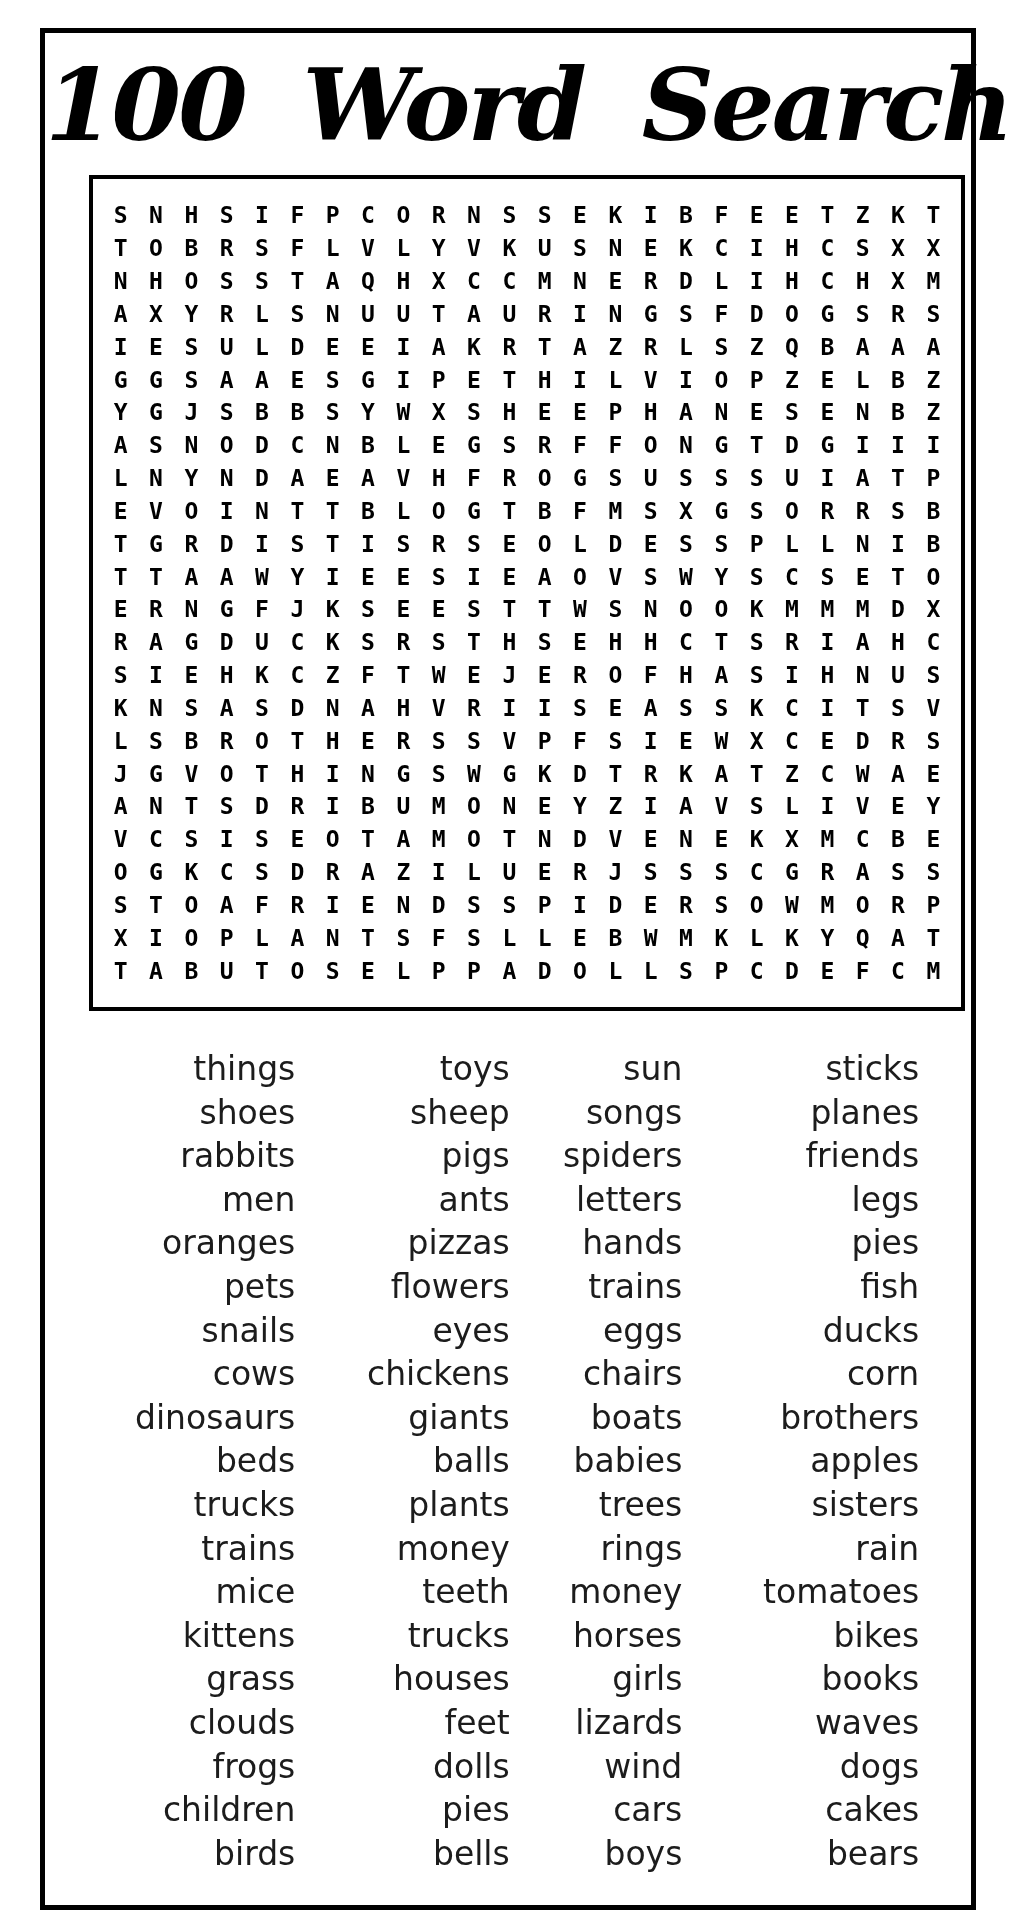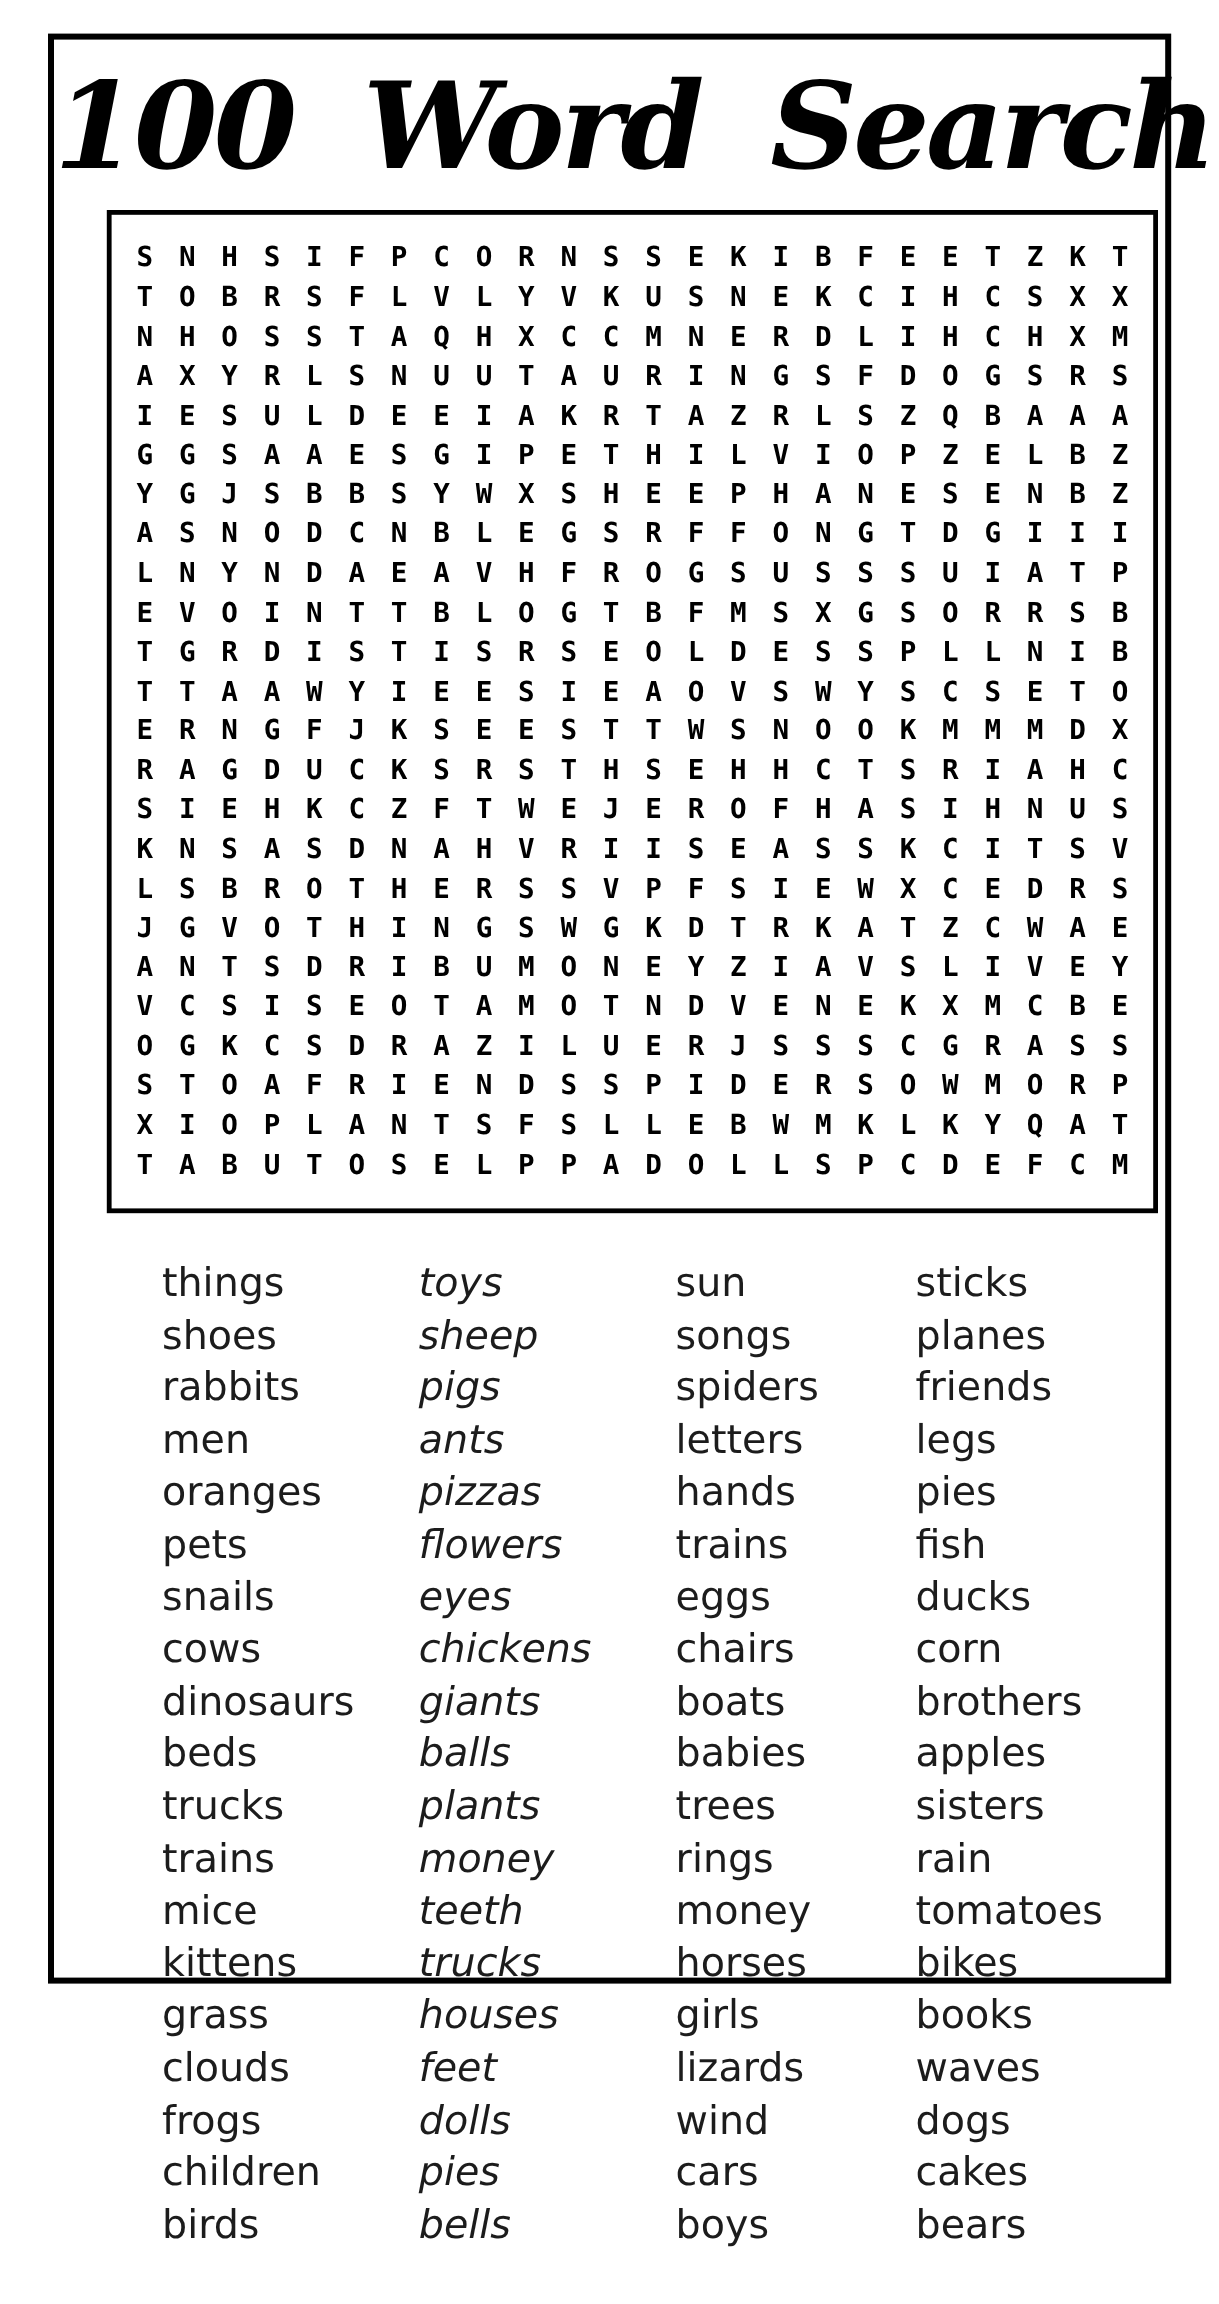--- a/index.html
+++ b/index.html
@@ -9,21 +9,21 @@
     width: 1016px;
     height: 1920px;
     position: relative;
     font-family: "DejaVu Sans", sans-serif;
   }
   .page-frame {
     position: absolute;
     left: 40px;
     top: 28px;
     width: 936px;
-    height: 1625px;
+    height: 1882px;
     border: 5px solid #000;
     box-sizing: border-box;
     background: #ffffff;
   }
   .title {
     position: absolute;
     top: 22px;
     left: 0;
     width: 100%;
     text-align: center;
@@ -77,23 +77,24 @@
     position: absolute;
     top: 0;
     list-style: none;
     margin: 0;
     padding: 0;
     font-family: "DejaVu Sans", sans-serif;
     font-size: 33px;
     line-height: 43.6px;
     color: #1c1c1c;
     letter-spacing: 0px;
+    text-align: right;
   }
   .word-col.c0 { left: 90px;  }
-  .word-col.c1 { left: 304px; font-style: italic; }
+  .word-col.c1 { left: 322px; }
   .word-col.c2 { left: 518px; }
   .word-col.c3 { left: 718px; }
 </style>
 </head>
 <body>
 
 <div class="page-frame">
   <div class="title">100 Word Search</div>
 
   <div class="grid-box">

